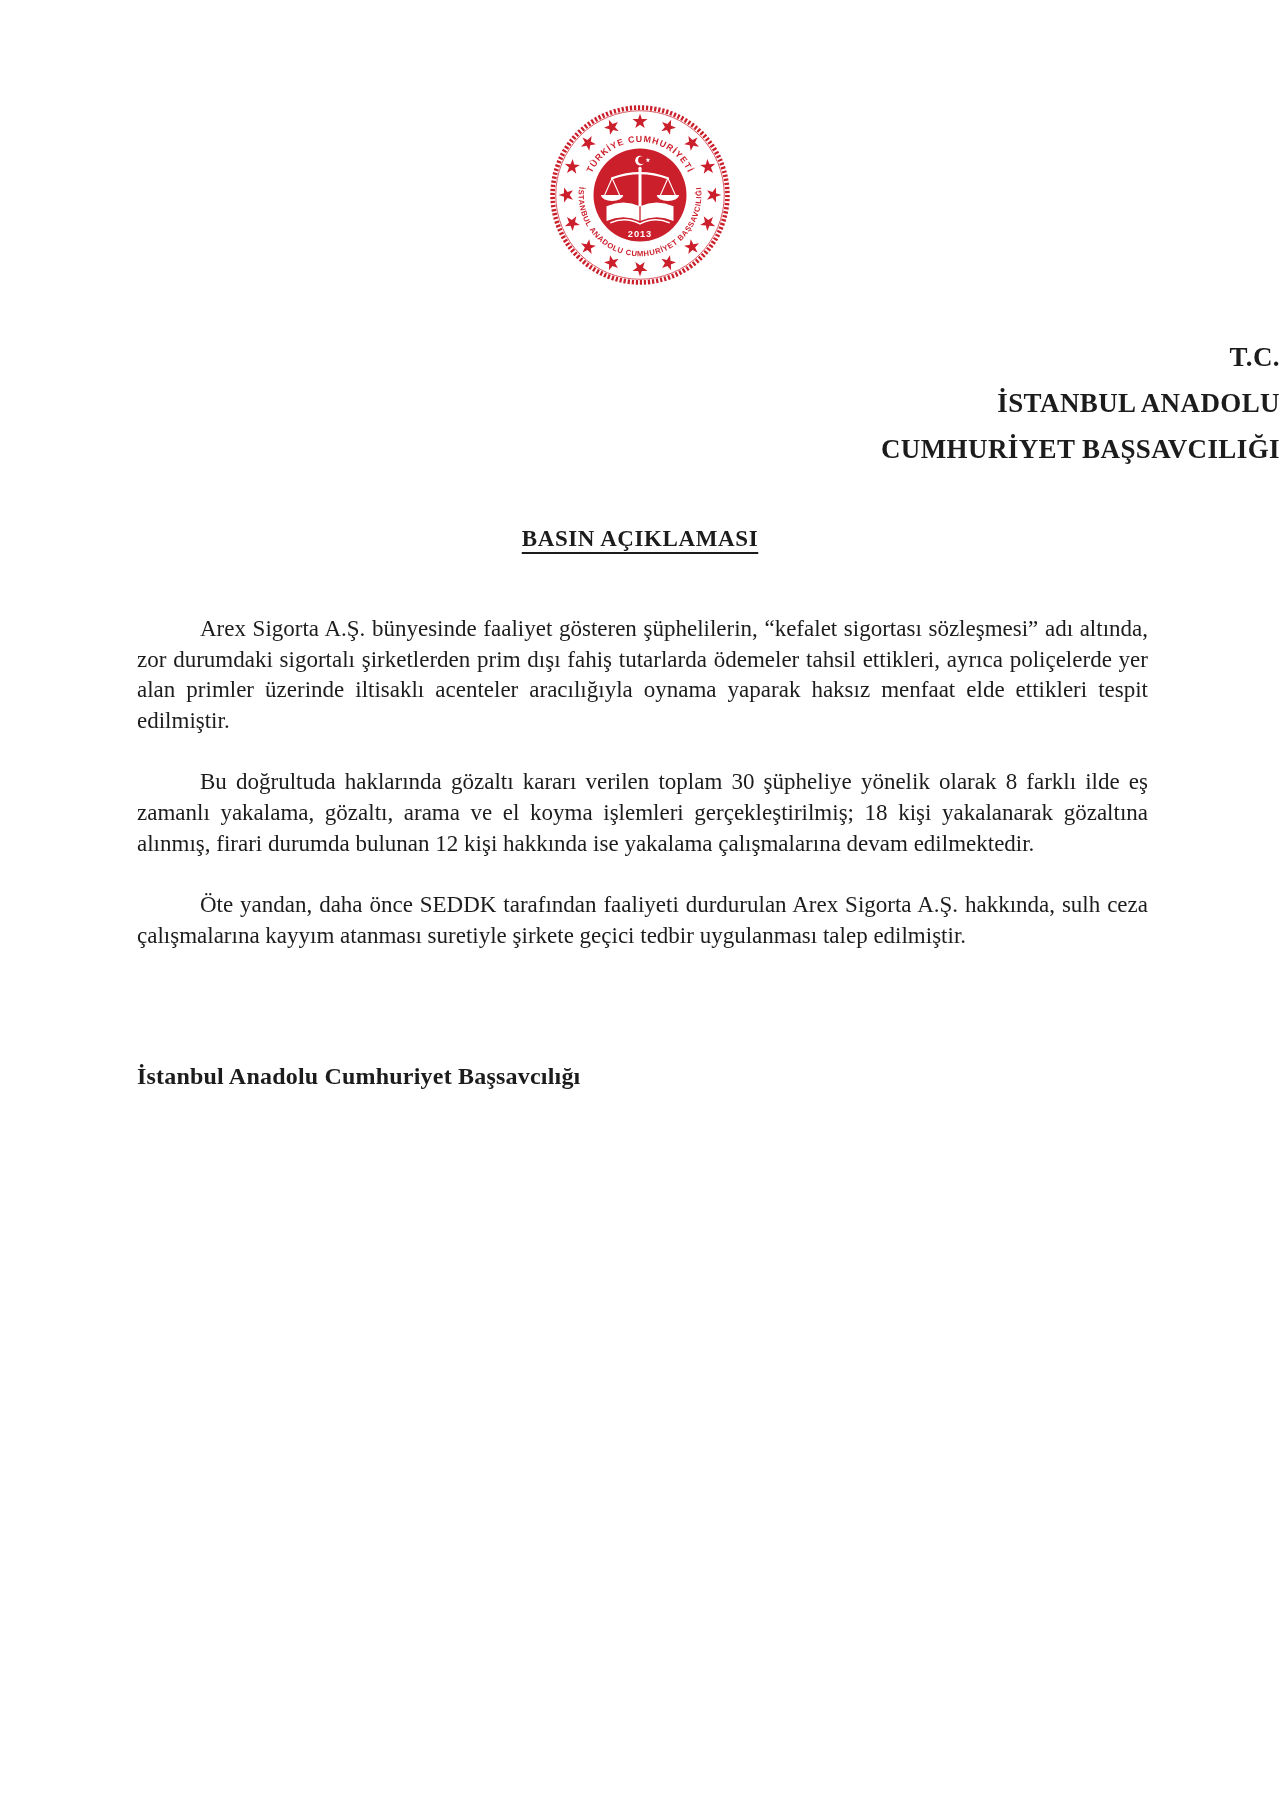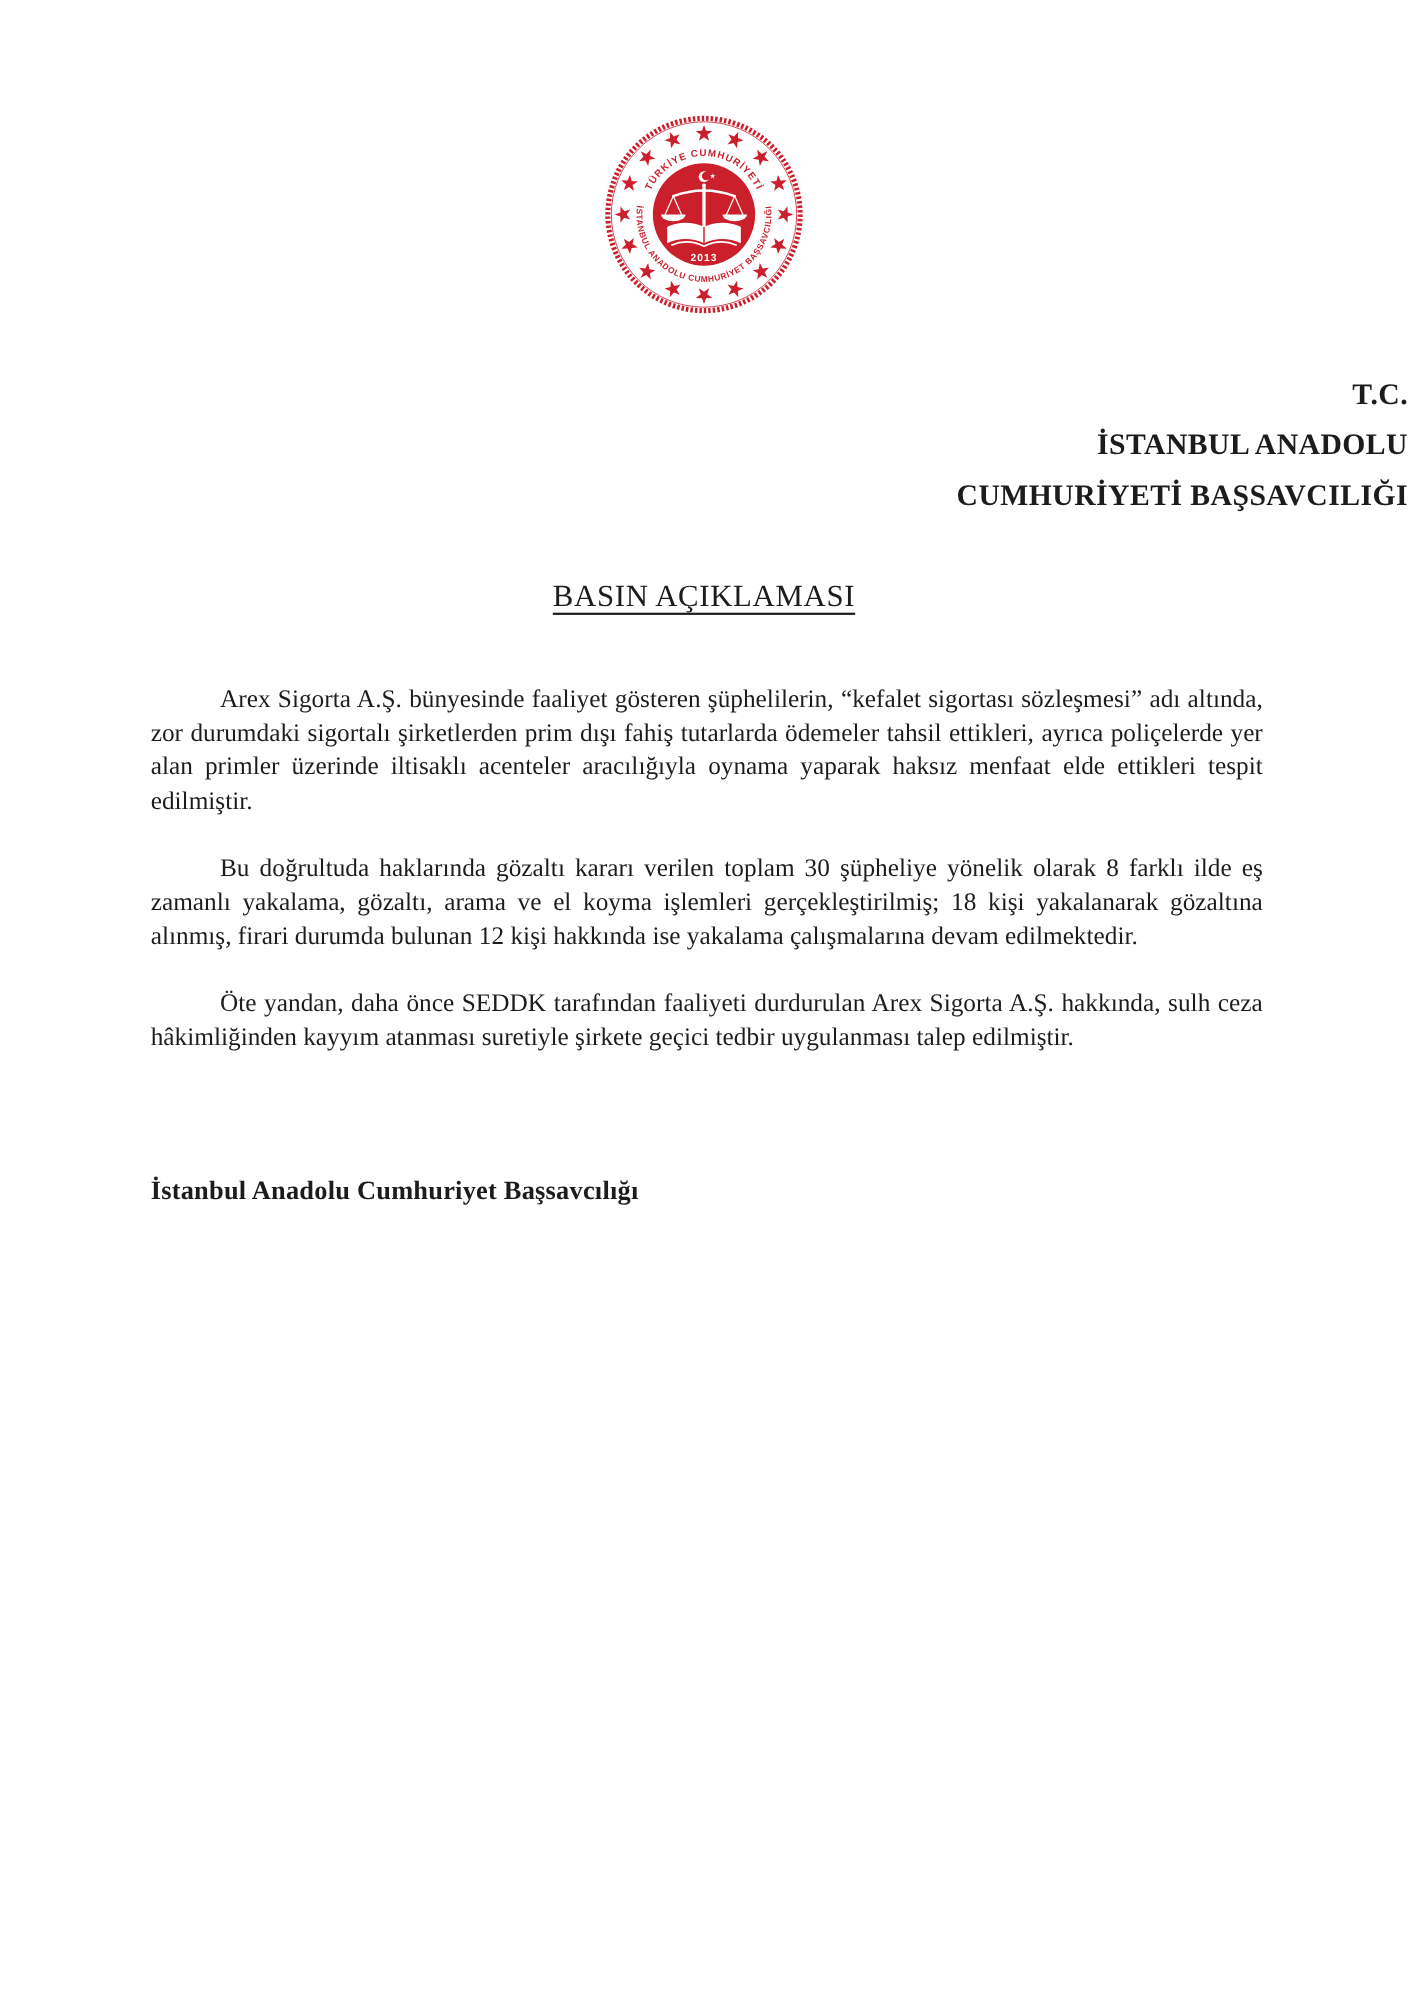--- a/index.html
+++ b/index.html
@@ -24,22 +24,22 @@
     font-size: 27px;
     line-height: 46px;
     letter-spacing: 0.4px;
   }
   .doc-title-wrap {
     margin-top: 54px;
     text-align: center;
   }
   .doc-title {
     display: inline-block;
-    font-weight: normal;
-    font-size: 28px;
+    font-weight: bold;
+    font-size: 23px;
     letter-spacing: 0.6px;
     text-decoration: underline;
     text-underline-offset: 6px;
     text-decoration-thickness: 2px;
   }
   .doc-body {
     margin: 62px 132px 0 137px;
     font-size: 23px;
     line-height: 30.6px;
     text-align: justify;
@@ -127,28 +127,28 @@
         <path d="M 68,130 Q 84,123 100,131 Q 116,123 132,130" stroke="#ffffff" stroke-width="1.6" fill="none"></path>
       </g>
 
       <text x="100" y="145" text-anchor="middle" font-family="Liberation Sans, sans-serif" font-size="10" font-weight="bold" letter-spacing="1" fill="#ffffff">2013</text>
     </svg>
   </div>
 
   <div class="doc-header">
     <div>T.C.</div>
     <div>İSTANBUL ANADOLU</div>
-    <div>CUMHURİYETİ BAŞSAVCILIĞI</div>
+    <div>CUMHURİYET BAŞSAVCILIĞI</div>
   </div>
 
   <div class="doc-title-wrap">
     <span class="doc-title">BASIN AÇIKLAMASI</span>
   </div>
 
   <div class="doc-body">
     <p>Arex Sigorta A.Ş. bünyesinde faaliyet gösteren şüphelilerin, “kefalet sigortası sözleşmesi” adı altında, zor durumdaki sigortalı şirketlerden prim dışı fahiş tutarlarda ödemeler tahsil ettikleri, ayrıca poliçelerde yer alan primler üzerinde iltisaklı acenteler aracılığıyla oynama yaparak haksız menfaat elde ettikleri tespit edilmiştir.</p>
     <p>Bu doğrultuda haklarında gözaltı kararı verilen toplam 30 şüpheliye yönelik olarak 8 farklı ilde eş zamanlı yakalama, gözaltı, arama ve el koyma işlemleri gerçekleştirilmiş; 18 kişi yakalanarak gözaltına alınmış, firari durumda bulunan 12 kişi hakkında ise yakalama çalışmalarına devam edilmektedir.</p>
-    <p>Öte yandan, daha önce SEDDK tarafından faaliyeti durdurulan Arex Sigorta A.Ş. hakkında, sulh ceza hâkimliğinden kayyım atanması suretiyle şirkete geçici tedbir uygulanması talep edilmiştir.</p>
+    <p>Öte yandan, daha önce SEDDK tarafından faaliyeti durdurulan Arex Sigorta A.Ş. hakkında, sulh ceza çalışmalarına kayyım atanması suretiyle şirkete geçici tedbir uygulanması talep edilmiştir.</p>
   </div>
 
   <div class="signature">İstanbul Anadolu Cumhuriyet Başsavcılığı</div>
 
 </div>
 
 </body></html>

